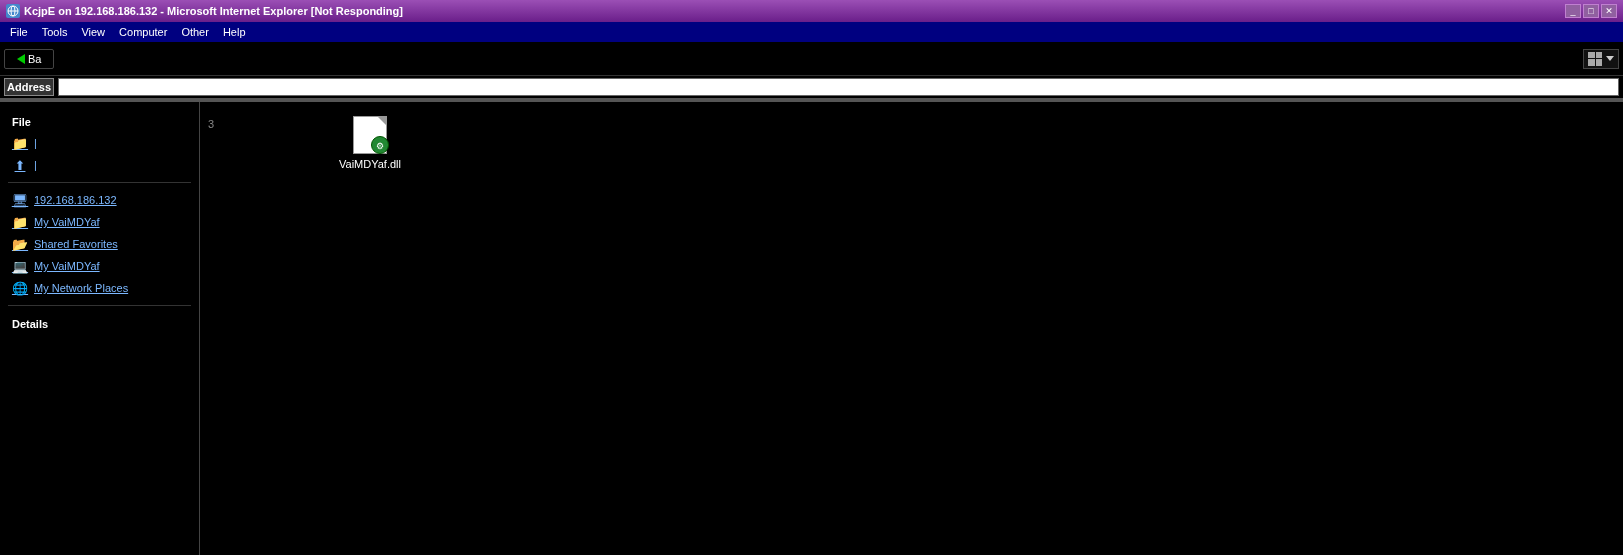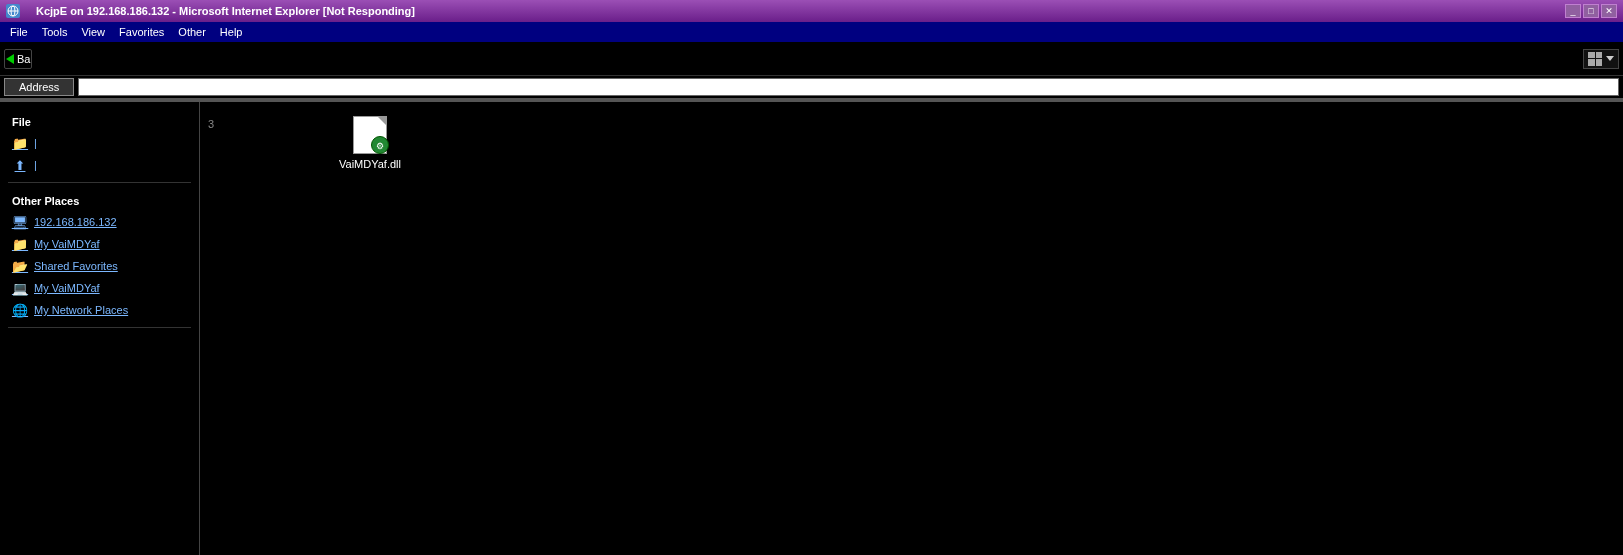--- a/index.html
+++ b/index.html
@@ -14,21 +14,21 @@
     }
 
     
     #title-bar {
       width: 100%;
       height: 22px;
       background: linear-gradient(to bottom, #9b4fb5, #6a1e8a);
       display: flex;
       align-items: center;
       padding: 0 6px;
-      gap: 16px;
+      gap: 4px;
     }
     #title-bar-icon {
       width: 14px;
       height: 14px;
       background: #4488cc;
       border-radius: 2px;
       flex-shrink: 0;
       display: flex; align-items: center; justify-content: center;
       font-size: 9px;
     }
@@ -82,21 +82,21 @@
       padding: 0 4px;
       gap: 4px;
     }
     #back-button {
       display: flex;
       align-items: center;
       gap: 3px;
       background: transparent;
       border: 1px solid #444;
       color: #fff;
-      padding: 3px 1px;
+      padding: 3px 12px;
       cursor: pointer;
       font-size: 11px;
       border-radius: 2px;
     }
     #back-arrow {
       width: 0;
       height: 0;
       border-top: 5px solid transparent;
       border-bottom: 5px solid transparent;
       border-right: 8px solid #00cc00;
@@ -139,22 +139,23 @@
       display: flex;
       align-items: center;
       padding: 0 4px;
       gap: 4px;
     }
     #address-label {
       background: #333;
       border: 1px solid #888;
       color: #fff;
       font-size: 11px;
-      padding: 2px 14px;
-      cursor: pointer;
+      padding: 2px 2px;
+      cursor: pointer;
+      font-weight: bold;
     }
     #address-input {
       flex: 1;
       background: #fff;
       border: 1px solid #666;
       color: #000;
       font-size: 11px;
       padding: 1px 4px;
       height: 18px;
     }
@@ -306,21 +307,21 @@
     <div class="title-btn">_</div>
     <div class="title-btn">□</div>
     <div class="title-btn">✕</div>
   </div>
 </div>
 
 <div id="menu-bar">
   <span class="menu-item">File</span>
   <span class="menu-item">Tools</span>
   <span class="menu-item">View</span>
-  <span class="menu-item">Favorites</span>
+  <span class="menu-item">Computer</span>
   <span class="menu-item">Other</span>
   <span class="menu-item">Help</span>
 </div>
 
 <div id="toolbar">
   <button id="back-button">
     <div id="back-arrow"></div>
     <span>Ba</span>
   </button>
   <div id="view-toggle" style="margin-left: auto;">
@@ -351,21 +352,20 @@
       <div class="sidebar-icon">📁</div>
       <span>|</span>
     </div>
     <div class="sidebar-item">
       <div class="sidebar-icon">⬆</div>
       <span>|</span>
     </div>
 
     <div class="sidebar-divider"></div>
 
-    <div class="sidebar-section-title">Other Places</div>
 
     <div class="sidebar-item">
       <div class="sidebar-icon">🖥</div>
       <span>192.168.186.132</span>
     </div>
     <div class="sidebar-item">
       <div class="sidebar-icon">📁</div>
       <span>My VaiMDYaf</span>
     </div>
     <div class="sidebar-item">
@@ -376,20 +376,21 @@
       <div class="sidebar-icon">💻</div>
       <span>My VaiMDYaf</span>
     </div>
     <div class="sidebar-item">
       <div class="sidebar-icon">🌐</div>
       <span>My Network Places</span>
     </div>
 
     <div class="sidebar-divider"></div>
 
+    <div class="sidebar-section-title">Details</div>
 
   </div>
 
   <div id="content-area">
 
     <span class="cutoff-text">3</span>
 
     <div class="file-item">
       <div class="file-icon">
         <div class="file-icon-page"></div>

